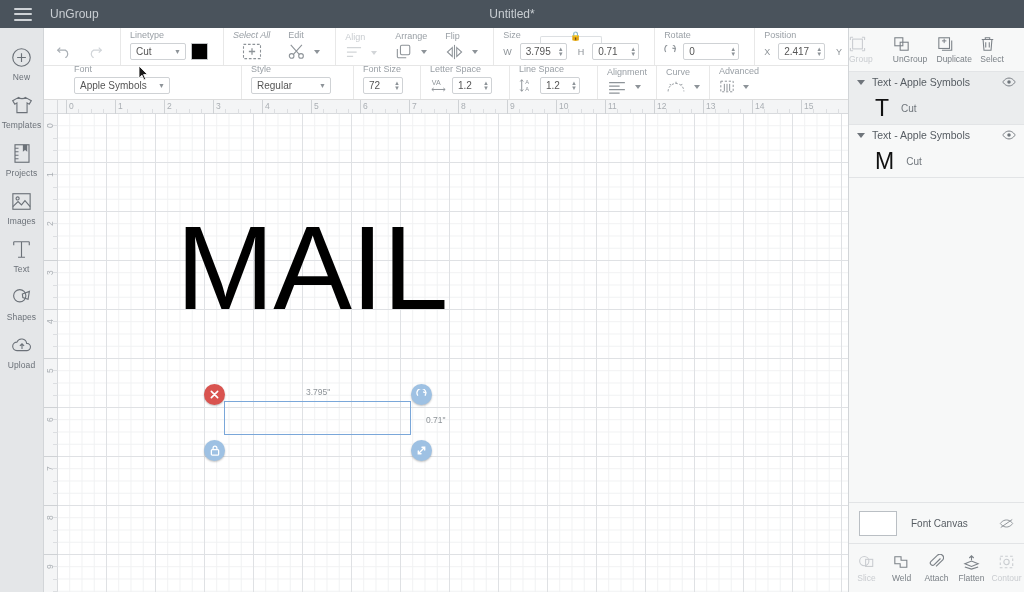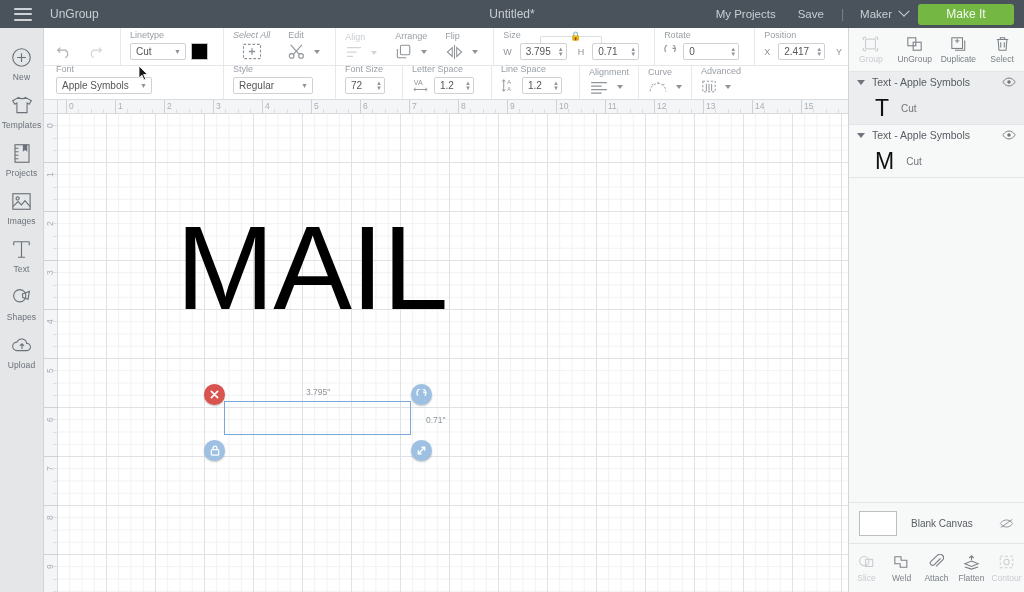--- a/index.html
+++ b/index.html
@@ -42,21 +42,21 @@
     display:flex; flex-direction:column; align-items:center; padding-top:10px;
   }
   .rail-item { width:44px; padding:6px 0 4px; text-align:center; cursor:pointer; }
   .rail-ico { height:26px; display:flex; align-items:center; justify-content:center; color:#6b7178; }
   .rail-lbl { font-size:8.5px; color:#6b7178; margin-top:2px; letter-spacing:.1px; }
 
   
   .toolbar { position:absolute; left:44px; top:28px; width:804px; height:56px; background:#fff; }
   .trow { position:absolute; left:0; width:804px; display:flex; align-items:flex-end; }
   .trow1 { top:0; height:38px; border-bottom:1px solid #e6e6e6; }
-  .trow2 { top:38px; height:34px; border-bottom:1px solid #dcdcdc; }
+  .trow2 { top:38px; height:34px; border-bottom:1px solid #dcdcdc;padding-left:18px; }
   .grp { position:relative; height:100%; display:flex; flex-direction:column;
      justify-content:flex-end; padding:0 9px 5px; }
   .grp.bd { border-left:1px solid #e8e8e8; }
   .glbl { font-size:9px; color:#9aa0a6; margin-bottom:3px; line-height:10px; white-space:nowrap; }
   .glbl.dim { color:#c8ccd0; }
   .gbody { display:flex; align-items:center; gap:5px; }
 
   .sel {
     border:1px solid #cfd2d5; background:#fff; height:17px; border-radius:2px;
     display:flex; align-items:center; padding:0 4px 0 5px; font-size:10px; color:#555;
@@ -130,21 +130,21 @@
   .cursor { position:absolute; left:138px; top:65px; z-index:30; pointer-events:none; }
 
   
   .panel { position:absolute; left:848px; top:28px; width:176px; height:564px;
      background:#f7f8f8; border-left:1px solid #d2d5d8; }
   .ptabs { display:flex; height:23px; background:#4a535c; }
   .ptab { flex:1; display:flex; align-items:center; justify-content:center;
      font-size:10.5px; color:#c9ced3; cursor:pointer; }
   .ptab.act { border-bottom:2px solid #d6dade; color:#fff; }
   .pacts { display:flex; height:44px; border-bottom:1px solid #e2e4e6; background:#f7f8f8; }
-  .pact { flex:1; display:flex; flex-direction:column; align-items:center; justify-content:center;
+  .pact { flex:1; display:flex; flex-direction:column; justify-content:center;
      gap:2px; cursor:pointer; color:#7b8187; }
   .pact.dim { color:#c9ccd0; cursor:default; }
   .pact span { font-size:8.5px; }
 
   .layer { border-bottom:1px solid #e2e4e6; }
   .layer.sel0 { background:#ebedee; }
   .lhead { display:flex; align-items:center; height:20px; padding:0 8px; }
   .ltri { width:0;height:0;border-left:4px solid transparent;border-right:4px solid transparent;
      border-top:5px solid #6f757b; margin-right:7px; cursor:pointer; }
   .lname { font-size:10.5px; color:#565c62; flex:1; }
@@ -172,30 +172,20 @@
 <div class="app">
 
   <div class="topbar">
     <div class="hamburger">
         <i></i>
         <i></i>
         <i></i>
       </div>
     <div class="tb-canvas">UnGroup</div>
     <div class="tb-title">Untitled*</div>
-    <div class="tb-right">
-      <div class="tb-link">My Projects</div>
-      <div class="tb-link">Save</div>
-      <div class="tb-sep">|</div>
-      <div class="tb-machine">
-        <span>Maker</span>
-      </div>
-      <span class="chev-d"></span>
-      <button class="makeit">Make It</button>
-    </div>
   </div>
 
   <div class="rail">
     <div class="rail-item">
       <div class="rail-ico">
         <svg width="21" height="21" viewBox="0 0 24 24" fill="none" stroke="#6b7178" stroke-width="1.3">
           <circle cx="12" cy="12" r="10"></circle>
             <path d="M12 7v10M7 12h10"></path>
           </svg>
       </div>
@@ -773,21 +763,21 @@
         </span>
       </div>
       <div class="lrow">
         <span class="lglyph">M</span>
         <span class="lop">Cut</span>
       </div>
     </div>
 
     <div class="canvasrow">
       <div class="cvthumb"></div>
-      <div class="cvlbl">Blank Canvas</div>
+      <div class="cvlbl">Font Canvas</div>
       <span class="eye">
         <svg width="15" height="11" viewBox="0 0 17 12" fill="none" stroke="#8d9398" stroke-width="1.1">
           <path d="M1.5 6S4 2 8.5 2s7 4 7 4-2.5 4-7 4-7-4-7-4z"></path>
             <path d="M2 10.5L15 1.5"></path>
           </svg>
       </span>
     </div>
 
     <div class="bottools">
       <div class="btool dim">

